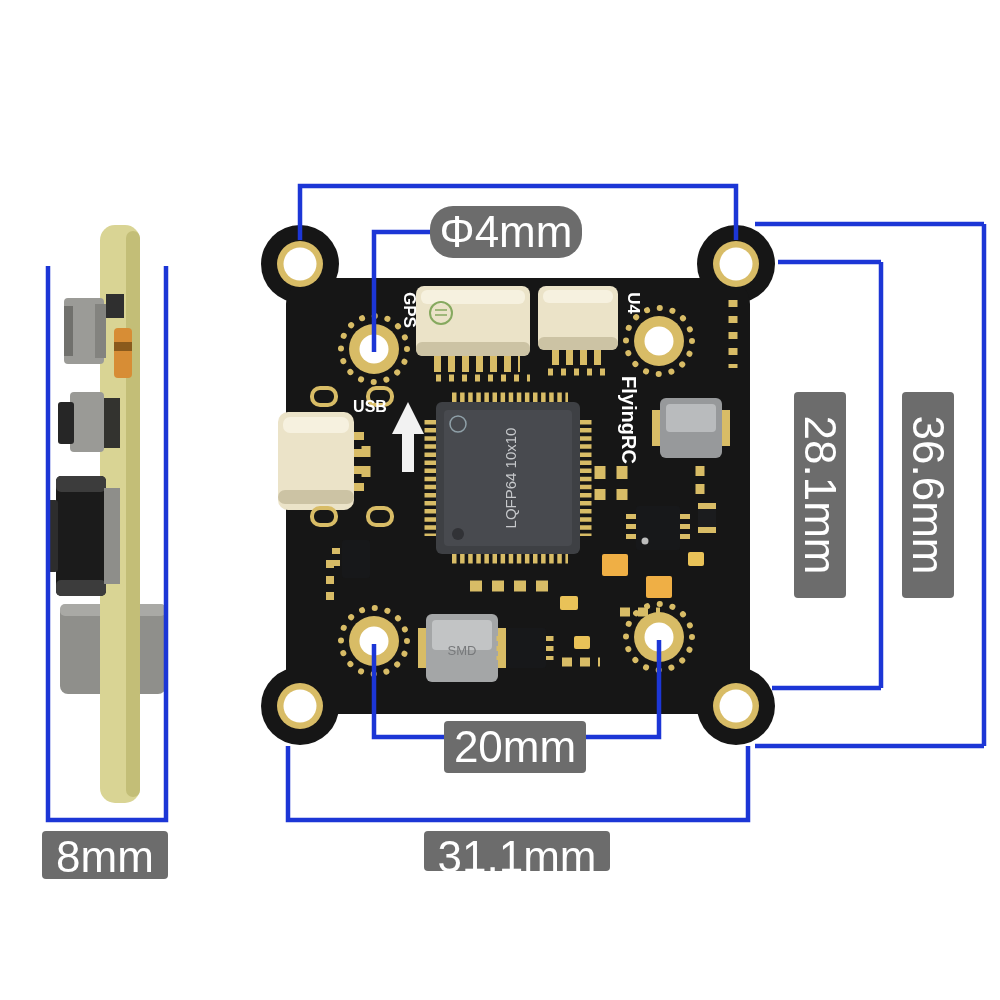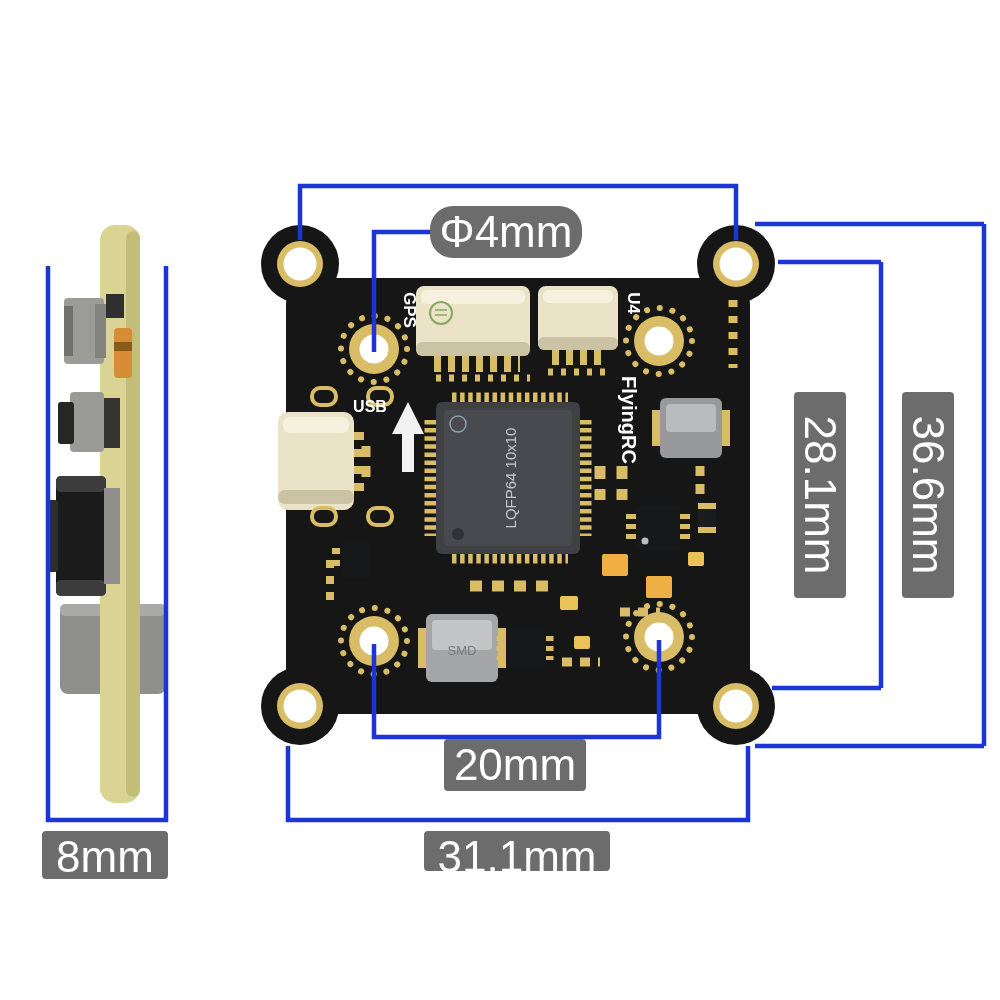--- a/index.html
+++ b/index.html
@@ -212,19 +212,19 @@
   </g>
 </svg>
 
 
 <div class="dim-label" style="left:430px; top:206px; width:152px; height:52px;border-radius:23px;">Φ4mm</div>
 
 <div class="dim-label vertical" style="left:717px; top:469px; width:206px; height:52px;">28.1mm</div>
 
 <div class="dim-label vertical" style="left:825px; top:469px; width:206px; height:52px;">36.6mm</div>
 
-<div class="dim-label" style="left:444px; top:739px; width:142px; height:52px;">20mm</div>
+<div class="dim-label" style="left:444px; top:721px; width:142px; height:52px;">20mm</div>
 
 <div class="dim-label" style="left:424px; top:831px; width:186px; height:40px;">31.1mm</div>
 
 <div class="dim-label" style="left:42px; top:831px; width:126px; height:48px;">8mm</div>
 
 </div>
 
 </body></html>

